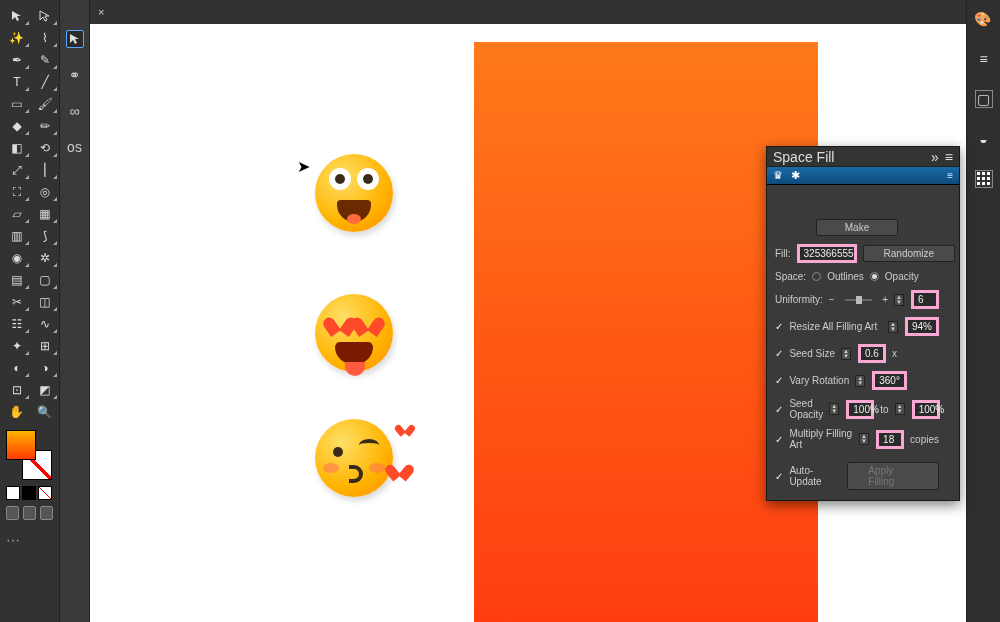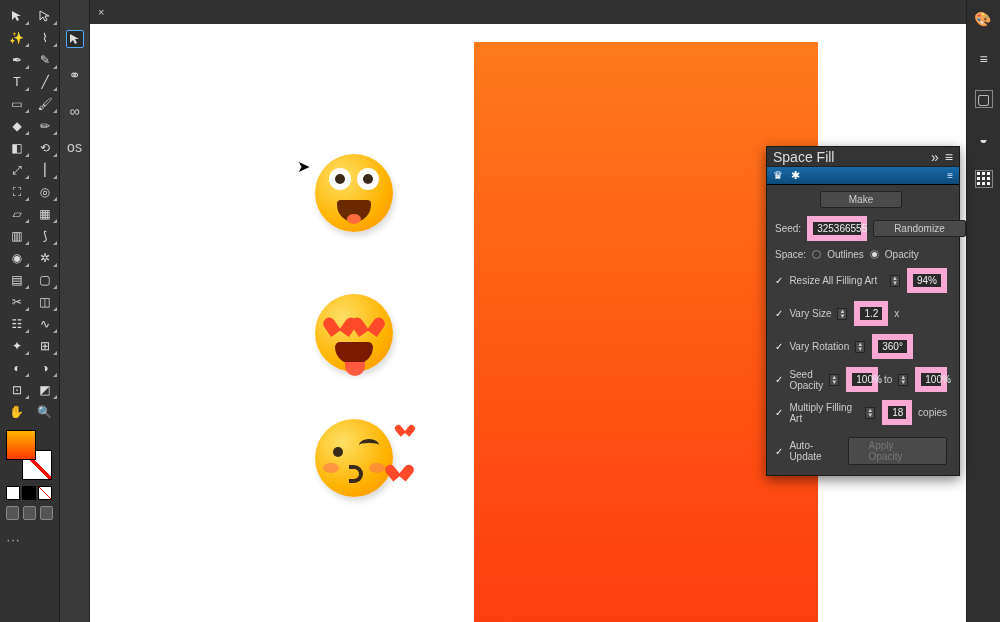--- a/index.html
+++ b/index.html
@@ -70,27 +70,27 @@
 .rb-ico { width: 18px; height: 18px; color: #ddd; font-size: 14px; display: flex; align-items:center; justify-content:center; cursor:pointer; }
 .rb-ico.boxed { border:1px solid #888; width:18px;height:18px;}
 
 
 .panel { position: absolute; left: 766px; top: 146px; width: 194px; background: #3a3a3a; border: 1px solid #1a1a1a; font-size: 10px; color: #ddd; box-shadow: 0 4px 12px rgba(0,0,0,.5); }
 .panel-hdr { height: 20px; display: flex; align-items: center; padding: 0 6px; border-bottom: 1px solid #222; background: #333; font-size: 14px; justify-content: space-between; }
 .panel-hdr .rside{display:flex;gap:6px;align-items:center;}
 .panel-tab { height: 18px; background: linear-gradient(180deg,#1a6aa8,#0d4a7a); border-bottom:1px solid #000; display:flex;align-items:center;padding:0 6px;gap:8px;}
 .panel-tab .ico{color:#fff;font-size:11px;}
 .panel-tab .ham{margin-left:auto;color:#cfe8ff;}
-.panel-body { padding: 6px 12px 10px 8px; display: flex; flex-direction: column; gap: 8px; }
+.panel-body { padding: 6px 20px 10px 8px; display: flex; flex-direction: column; gap: 8px; margin-top: 28px; }
 .row { display: flex; align-items: center; gap: 6px; }
 .btn { background: #4a4a4a; border: 1px solid #222; padding: 2px 20px; border-radius: 2px; font-size: 10px; color: #ccc; cursor:pointer; }
 .btn.wide{padding:2px 28px;}
 .btn.disabled{color:#777;}
 .lbl { color: #ccc; }
-.num { background: #2a2a2a; border: 6px solid #f9a8d4; padding: 1px 4px; min-width: 44px; font-size: 10px; color:#eee; }
+.num { background: #2a2a2a; border: 3px solid #f9a8d4; padding: 1px 4px; min-width: 44px; font-size: 10px; color:#eee; }
 .num.sm{min-width:28px;}
 .spin { display: inline-flex; align-items: center; }
 .spin .ar { width: 10px; display:flex; flex-direction:column; font-size:6px; line-height:5px; color:#ccc; background:#4a4a4a; border:1px solid #222; margin-right:1px; text-align:center; cursor:pointer;}
 .radio { width: 9px; height: 9px; border-radius: 50%; border: 1px solid #888; display:inline-block; }
 .radio.on::after{content:'';display:block;width:5px;height:5px;background:#ddd;border-radius:50%;margin:1px;}
 .chk { color: #eee; font-size: 10px; }
 .slider-track{flex:1;height:2px;background:#666;position:relative;margin:0 4px;}
 .slider-thumb{position:absolute;right:10px;top:-3px;width:6px;height:8px;background:#bbb;}
 </style>
 </head>
@@ -229,50 +229,62 @@
     <span class="ico">♛</span>
     <span class="ico">✱</span>
     <span class="ham">≡</span>
   </div>
   <div class="panel-body">
     <div class="row" style="justify-content:center">
       <div class="btn wide">Make</div>
     </div>
 
     <div class="row">
-      <span class="lbl">Seed:</span>
+      <span class="lbl">Fill:</span>
       <span class="num" style="min-width:60px">325366555</span>
       <div class="btn" style="margin-left:auto">Randomize</div>
     </div>
 
     <div class="row">
       <span class="lbl">Space:</span>
       <span class="radio"></span>
       <span class="lbl">Outlines</span>
       <span class="radio on"></span>
       <span class="lbl">Opacity</span>
     </div>
 
+    <div class="row">
+      <span class="lbl">Uniformity:</span>
+      <span class="lbl">−</span>
+      <div class="slider-track">
+          <div class="slider-thumb"></div>
+        </div>
+      <span class="lbl">+</span>
+      <span class="spin">
+          <span class="ar">▲<br>▼</span>
+        </span>
+      <span class="num sm">6</span>
+    </div>
 
     <div class="row">
       <span class="chk">✓</span>
       <span class="lbl">Resize All Filling Art</span>
       <span class="spin" style="margin-left:auto">
           <span class="ar">▲<br>▼</span>
         </span>
       <span class="num sm">94%</span>
     </div>
 
     <div class="row">
       <span class="chk">✓</span>
-      <span class="lbl">Vary Size</span>
-      <span class="spin">
-          <span class="ar">▲<br>▼</span>
-        </span>
-      <span class="num sm">1.2</span>
+      <span class="lbl">Seed Size</span>
+      <span class="spin">
+          <span class="ar">▲<br>▼</span>
+        </span>
+      <span class="num sm">0.6</span>
       <span class="lbl">x</span>
     </div>
 
     <div class="row">
       <span class="chk">✓</span>
       <span class="lbl">Vary Rotation</span>
       <span class="spin">
           <span class="ar">▲<br>▼</span>
         </span>
       <span class="num sm">360°</span>
@@ -298,16 +310,16 @@
       <span class="spin">
           <span class="ar">▲<br>▼</span>
         </span>
       <span class="num sm">18</span>
       <span class="lbl">copies</span>
     </div>
 
     <div class="row" style="margin-top:4px">
       <span class="chk">✓</span>
       <span class="lbl">Auto-Update</span>
-      <div class="btn disabled" style="margin-left:auto">Apply Opacity</div>
+      <div class="btn disabled" style="margin-left:auto">Apply Filling</div>
     </div>
   </div>
 </div>
 
 </body></html>

